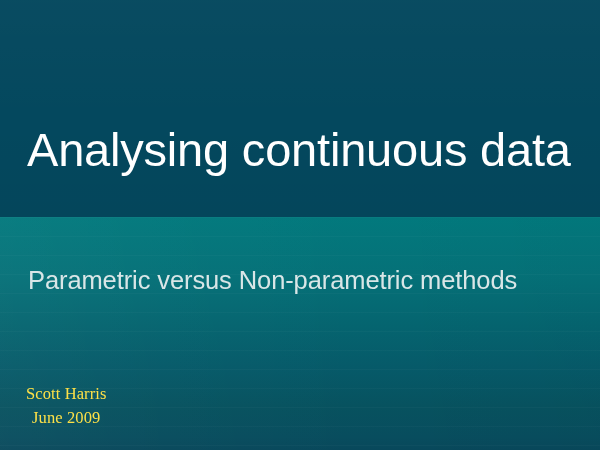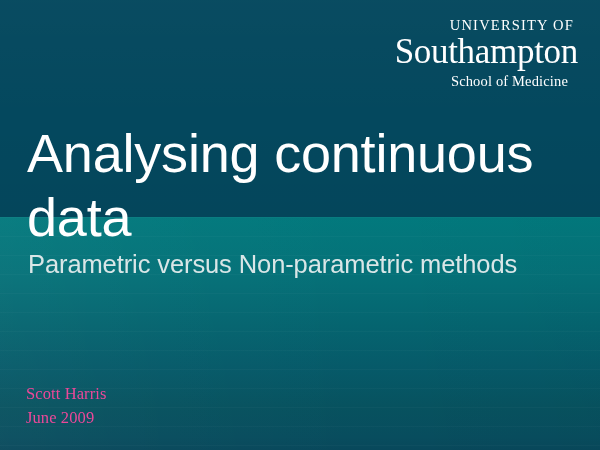--- a/index.html
+++ b/index.html
@@ -129,68 +129,64 @@
   }
 
   
 
   .title {
     position: absolute;
     left: 27px;
     top: 122px;
     width: 552px;
     color: #ffffff;
-    font-size: 54px;
+    font-size: 47px;
     line-height: 1.18;
     font-weight: 400;
     letter-spacing: -0.2px;
   }
 
   .subtitle {
     position: absolute;
     left: 28px;
-    top: 249px;
+    top: 265px;
     width: 556px;
     color: #d9e6e7;
     font-size: 25.5px;
     line-height: 1.2;
     font-weight: 400;
     letter-spacing: -0.1px;
   }
 
   
 
   .author {
     position: absolute;
     left: 26px;
     bottom: 20px;
-    color: #ec4899;
+    color: #fde047;
     font-family: "Liberation Serif", serif;
     font-size: 16.5px;
     line-height: 1.45;
     letter-spacing: 0.1px;
+    text-align: center;
   }
   .author div { white-space: nowrap; }
 </style>
 </head>
 <body>
 
 <div id="slide">
 
   <div class="bg-lower"></div>
   <div class="bg-lines"></div>
   <div class="bg-lower-sheen"></div>
   <div class="bg-upper"></div>
   <div class="bg-upper-sheen"></div>
 
-  <div class="logo">
-    <div class="logo-university">UNIVERSITY OF</div>
-    <div class="logo-wordmark">Southampton</div>
-    <div class="logo-school">School of Medicine</div>
-  </div>
 
   <div class="title">Analysing continuous data</div>
 
   <div class="subtitle">Parametric versus Non-parametric methods</div>
 
   <div class="author">
     <div>Scott Harris</div>
     <div>June 2009</div>
   </div>
 

